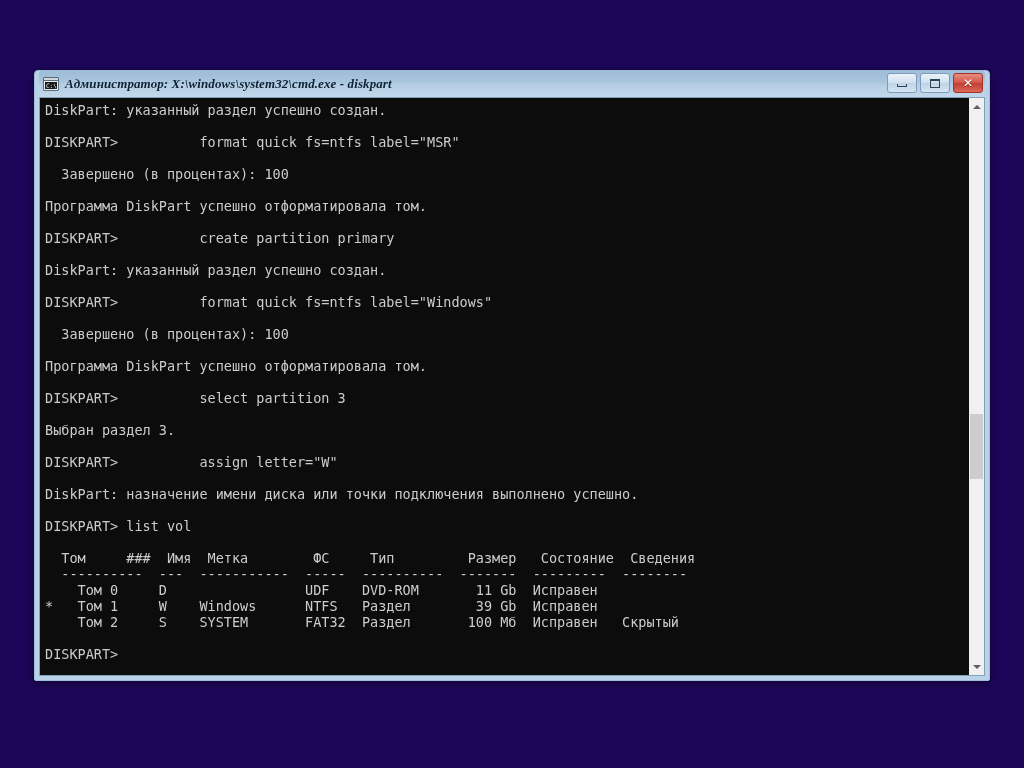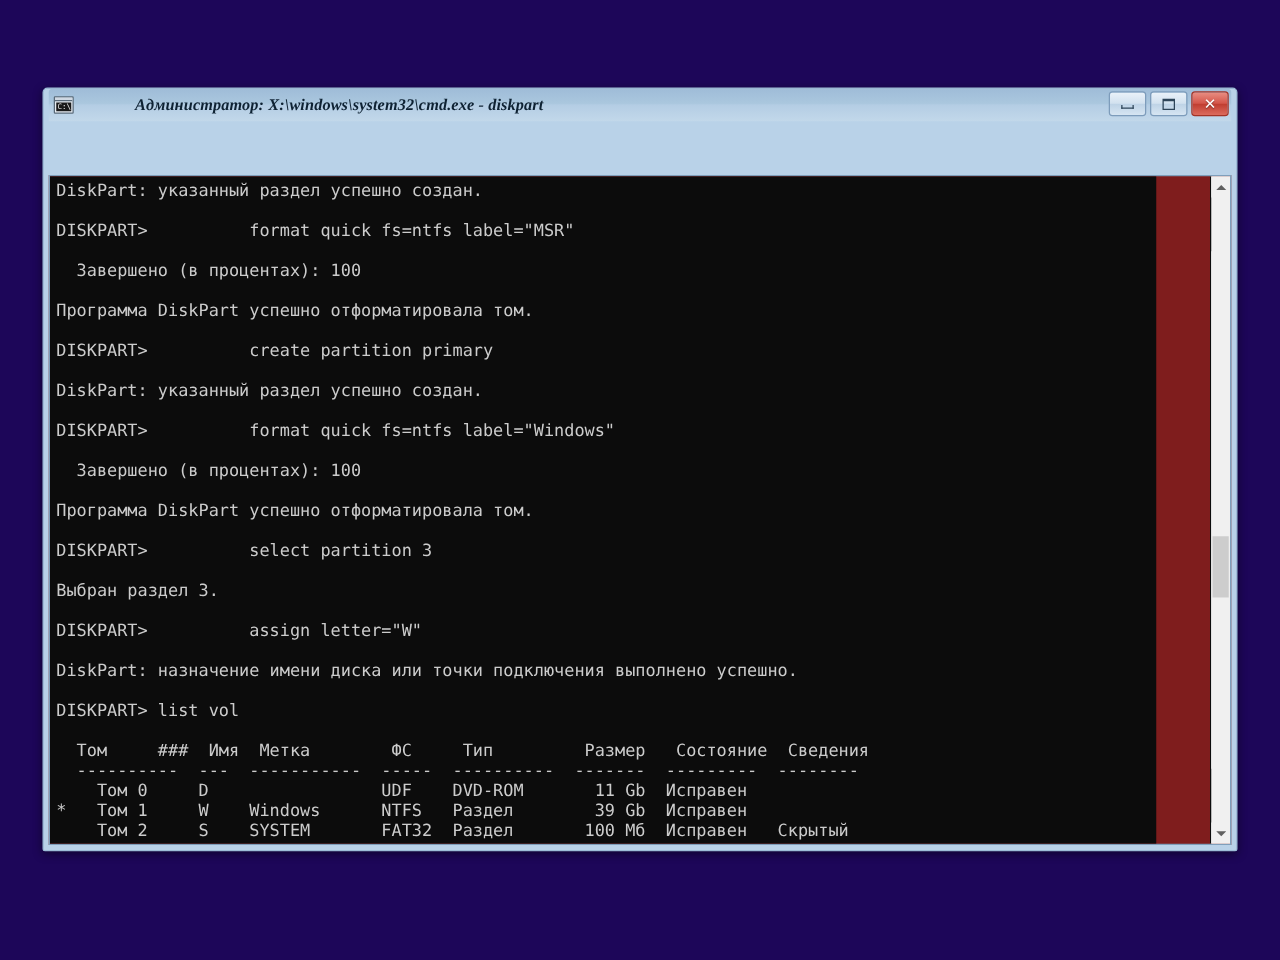--- a/index.html
+++ b/index.html
@@ -1,15 +1,15 @@
 <!DOCTYPE html>
 <html><head>
 <meta charset="utf-8">
 <style>
-  * { box-sizing: border-box; gap: 43px; }
+  * { box-sizing: border-box; }
   html, body {
     margin: 0; padding: 0;
     width: 1024px; height: 768px;
     overflow: hidden;
   }
   body {
     background: #1d0659;
     font-family: "DejaVu Sans", sans-serif;
   }
 
@@ -107,21 +107,21 @@
     font-size: 12px;
     font-weight: bold;
     line-height: 1;
     text-shadow: 0 1px 1px rgba(0,0,0,0.4);
   }
 
   
   #console-area {
     flex: 1 1 auto;
     display: flex;
-    background: #7f1d1d;
+    background: #e5e5e5;
     border: 1px solid #7f9fbb;
     overflow: hidden;
   }
   #console-text {
     flex: 1 1 auto;
     background: #0c0c0c;
     color: #cccccc;
     font-family: "DejaVu Sans Mono", monospace;
     font-size: 13.5px;
     line-height: 16px;

